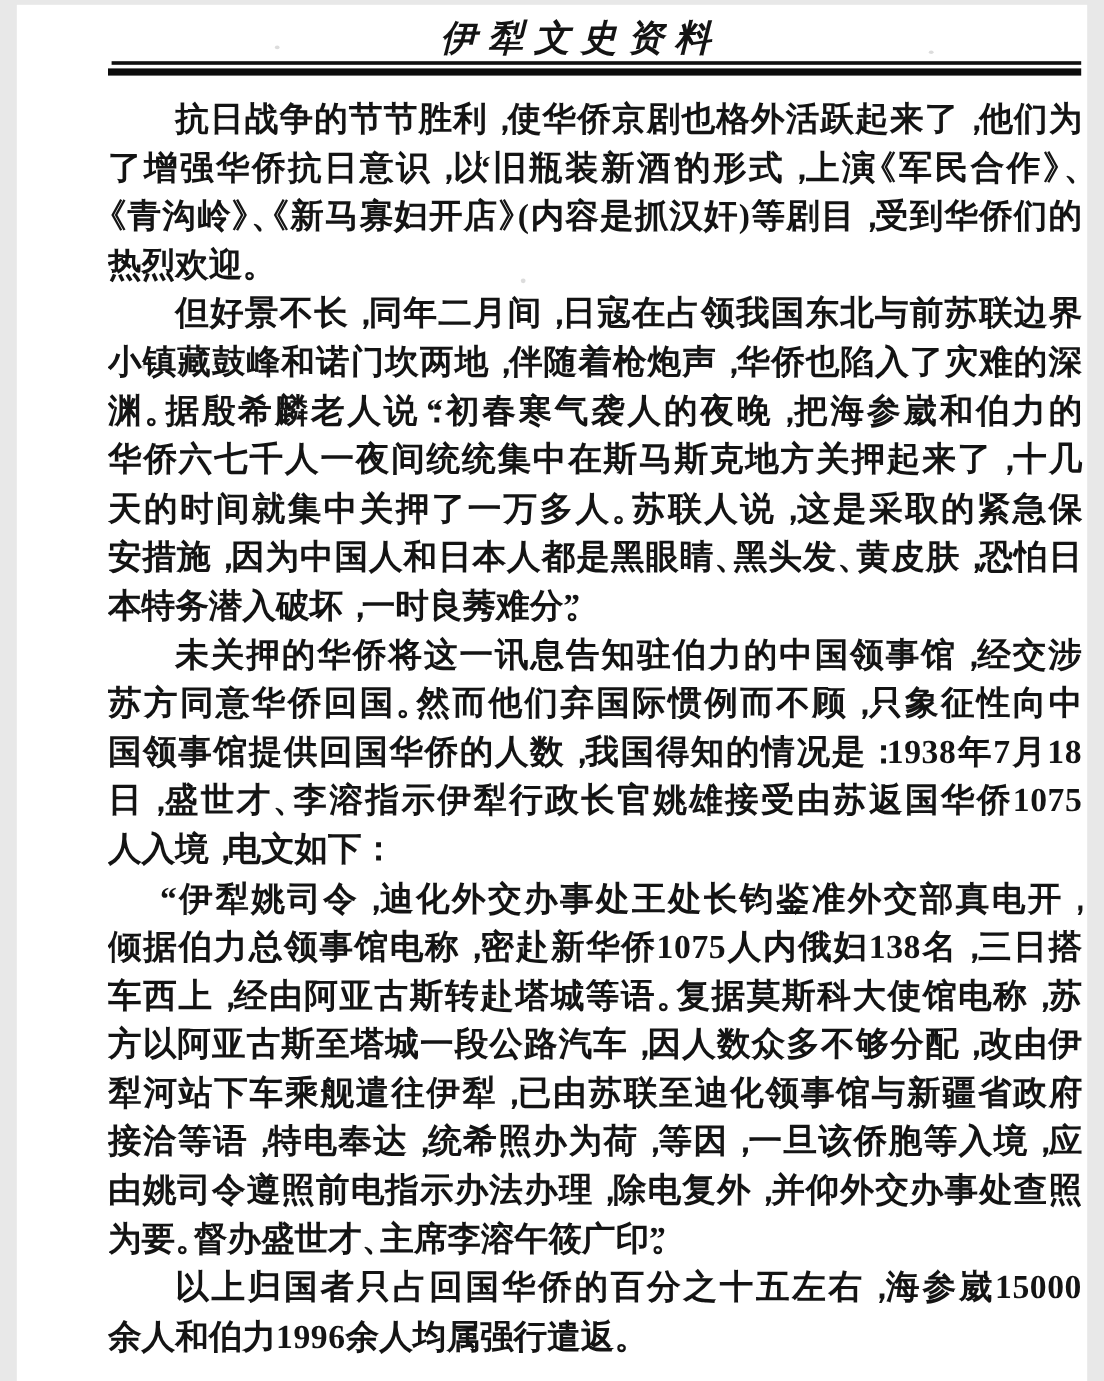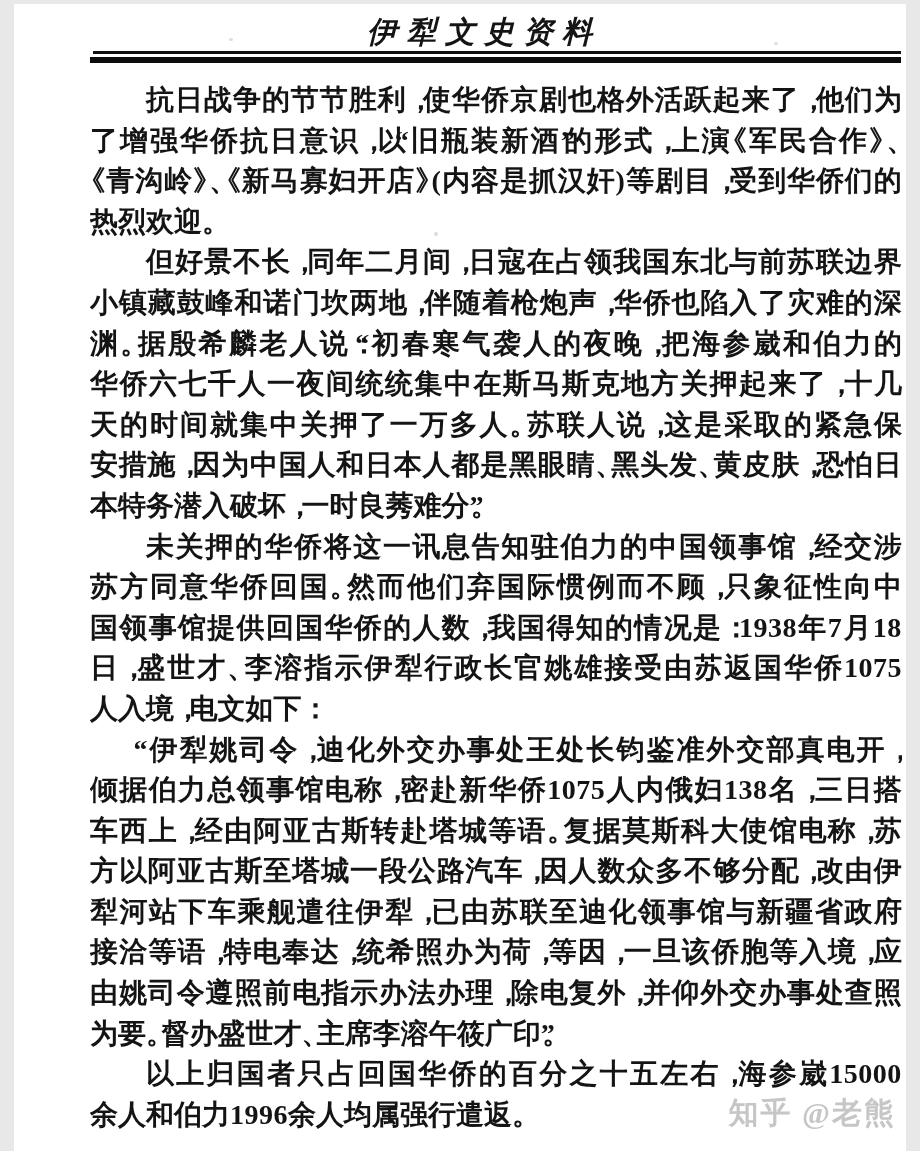--- a/index.html
+++ b/index.html
@@ -159,21 +159,20 @@
         <div class="line"><span>接</span><span>洽</span><span>等</span><span>语</span><span class="pc">，</span><span>特</span><span>电</span><span>奉</span><span>达</span><span class="pc">，</span><span>统</span><span>希</span><span>照</span><span>办</span><span>为</span><span>荷</span><span class="pc">，</span><span>等</span><span>因</span><span class="pc">，</span><span>一</span><span>旦</span><span>该</span><span>侨</span><span>胞</span><span>等</span><span>入</span><span>境</span><span class="pc">，</span><span>应</span></div>
         <div class="line"><span>由</span><span>姚</span><span>司</span><span>令</span><span>遵</span><span>照</span><span>前</span><span>电</span><span>指</span><span>示</span><span>办</span><span>法</span><span>办</span><span>理</span><span class="pc">，</span><span>除</span><span>电</span><span>复</span><span>外</span><span class="pc">，</span><span>并</span><span>仰</span><span>外</span><span>交</span><span>办</span><span>事</span><span>处</span><span>查</span><span>照</span></div>
         <div class="line plast"><span>为</span><span>要</span><span class="pc">。</span><span>督</span><span>办</span><span>盛</span><span>世</span><span>才</span><span class="pc">、</span><span>主</span><span>席</span><span>李</span><span>溶</span><span>午</span><span>筱</span><span>广</span><span>印</span><span class="pc">”</span><span class="pc">。</span></div>
       </div>
       <div>
         <div class="line first"><span>以</span><span>上</span><span>归</span><span>国</span><span>者</span><span>只</span><span>占</span><span>回</span><span>国</span><span>华</span><span>侨</span><span>的</span><span>百</span><span>分</span><span>之</span><span>十</span><span>五</span><span>左</span><span>右</span><span class="pc">，</span><span>海</span><span>参</span><span>崴</span><span class="lat">15000</span></div>
         <div class="line plast"><span>余</span><span>人</span><span>和</span><span>伯</span><span>力</span><span class="lat">1996</span><span>余</span><span>人</span><span>均</span><span>属</span><span>强</span><span>行</span><span>遣</span><span>返</span><span class="pc">。</span></div>
       </div>
     </div>
 
-  <div class="watermark">知乎 @老熊</div>
 
   <div class="cutoff-strip"></div>
 
   <div class="speck s1"></div>
   <div class="speck s2"></div>
   <div class="speck s3"></div>
   <div class="speck s4"></div>
   <div class="speck s5"></div>
 
 </div>

